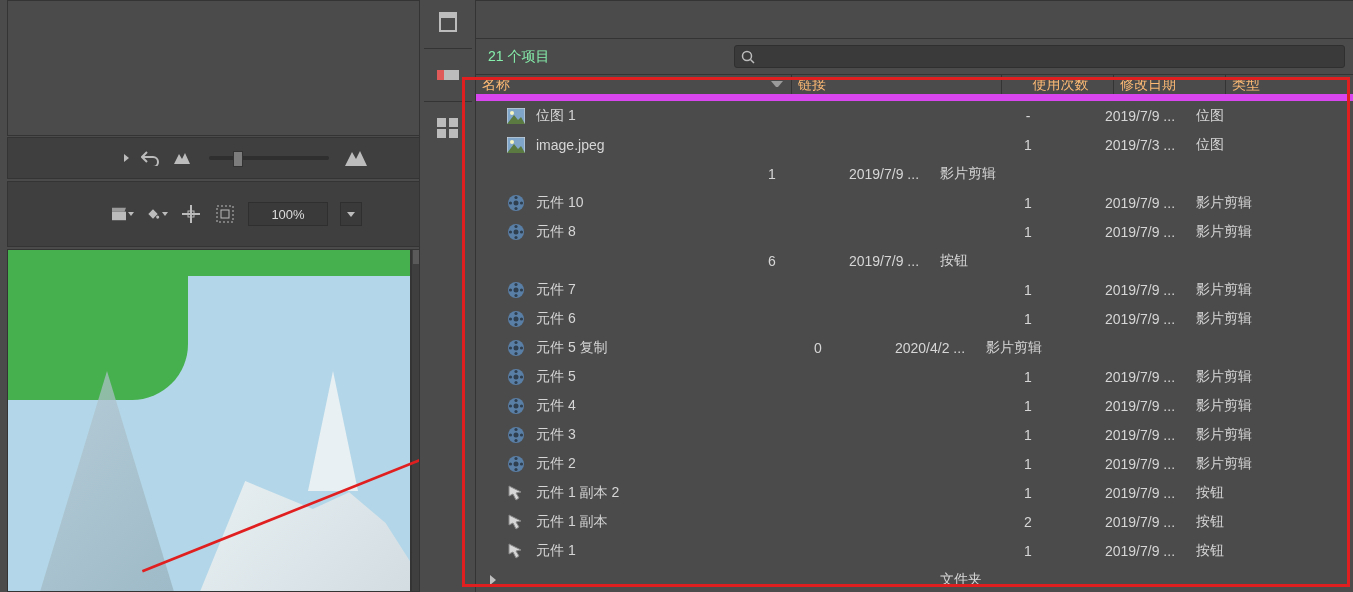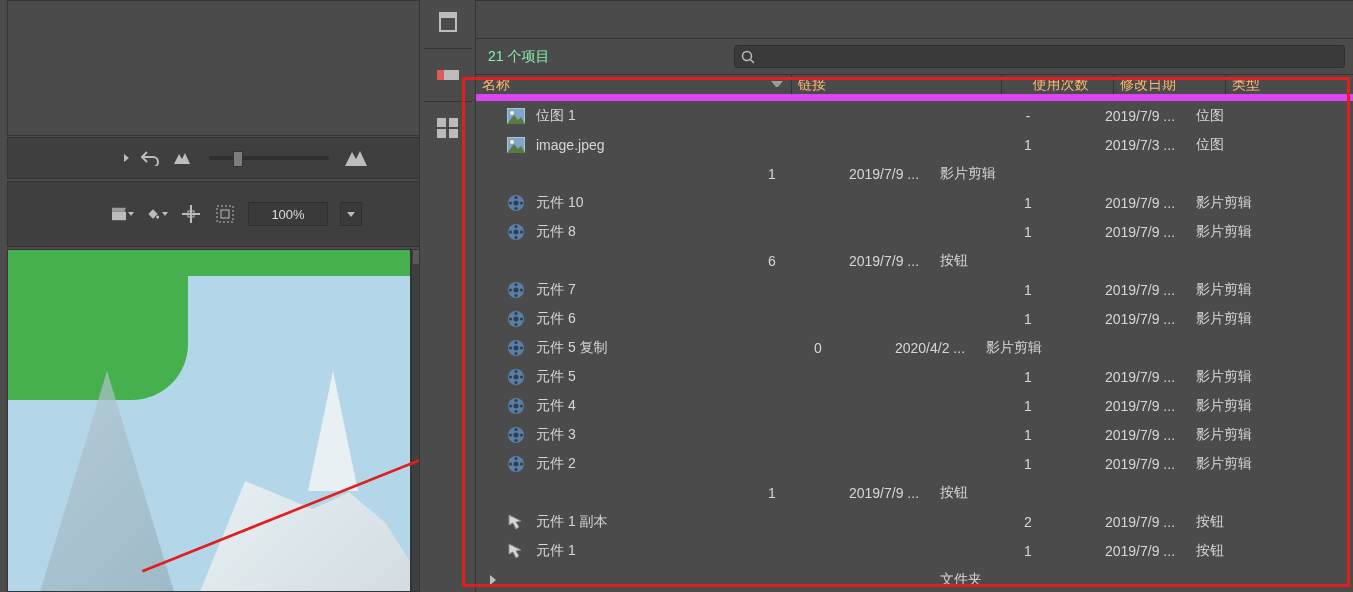--- a/index.html
+++ b/index.html
@@ -566,20 +566,28 @@
             </svg>
           </span>
           <span>元件 2</span>
         </span>
         <span class="r-link"></span>
         <span class="r-used">1</span>
         <span class="r-date">2019/7/9 ...</span>
         <span class="r-type">影片剪辑</span>
       </div>
       <div class="lib-row">
+        <span class="r-name">
+          <span class="r-icon">
+            <svg width="18" height="18" viewBox="0 0 18 18">
+              <path d="M2 2 L2 12 L6 10 L9 16 L12 14 L9 9 L14 8 Z" fill="#d6d6d6" stroke="#888"></path>
+            </svg>
+          </span>
+          <span>元件 1 副本 2</span>
+        </span>
         <span class="r-link"></span>
         <span class="r-used">1</span>
         <span class="r-date">2019/7/9 ...</span>
         <span class="r-type">按钮</span>
       </div>
       <div class="lib-row">
         <span class="r-name">
           <span class="r-icon">
             <svg width="18" height="18" viewBox="0 0 18 18">
               <path d="M2 2 L2 12 L6 10 L9 16 L12 14 L9 9 L14 8 Z" fill="#d6d6d6" stroke="#888"></path>

